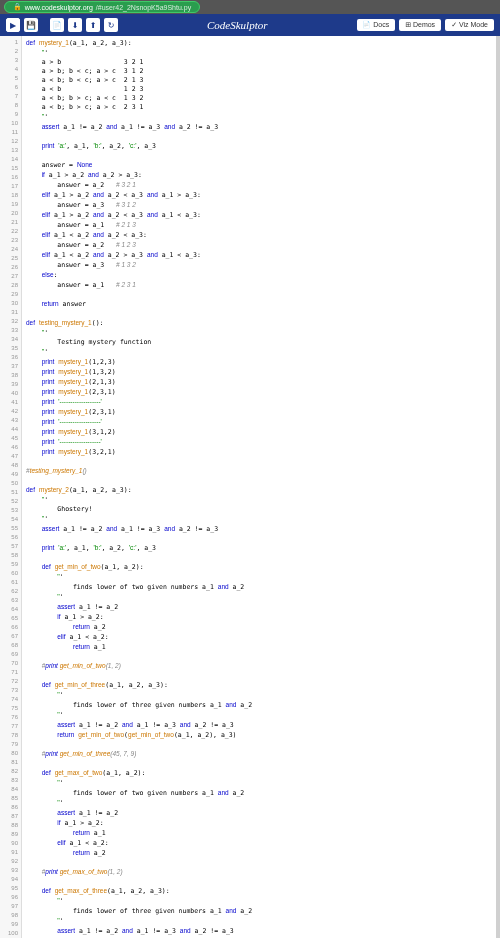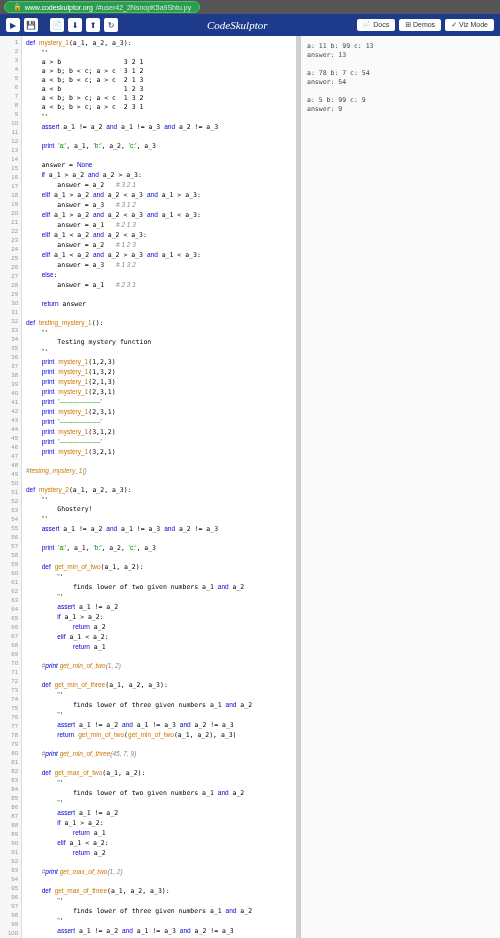--- a/index.html
+++ b/index.html
@@ -292,21 +292,13 @@
 our_answer = (a, b, c)
  , our_answer
 
  
 
 a, b, c = 5, 99, 9
 our_answer = (a, b, c)
  , our_answer
 </div>
   </div>
-  <div class="output">a: 11 b: 99 c: 13
-answer: 13
-
-a: 78 b: 7 c: 54
-answer: 54
-
-a: 5 b: 99 c: 9
-answer: 9</div>
 </div>
 
 </body></html>

